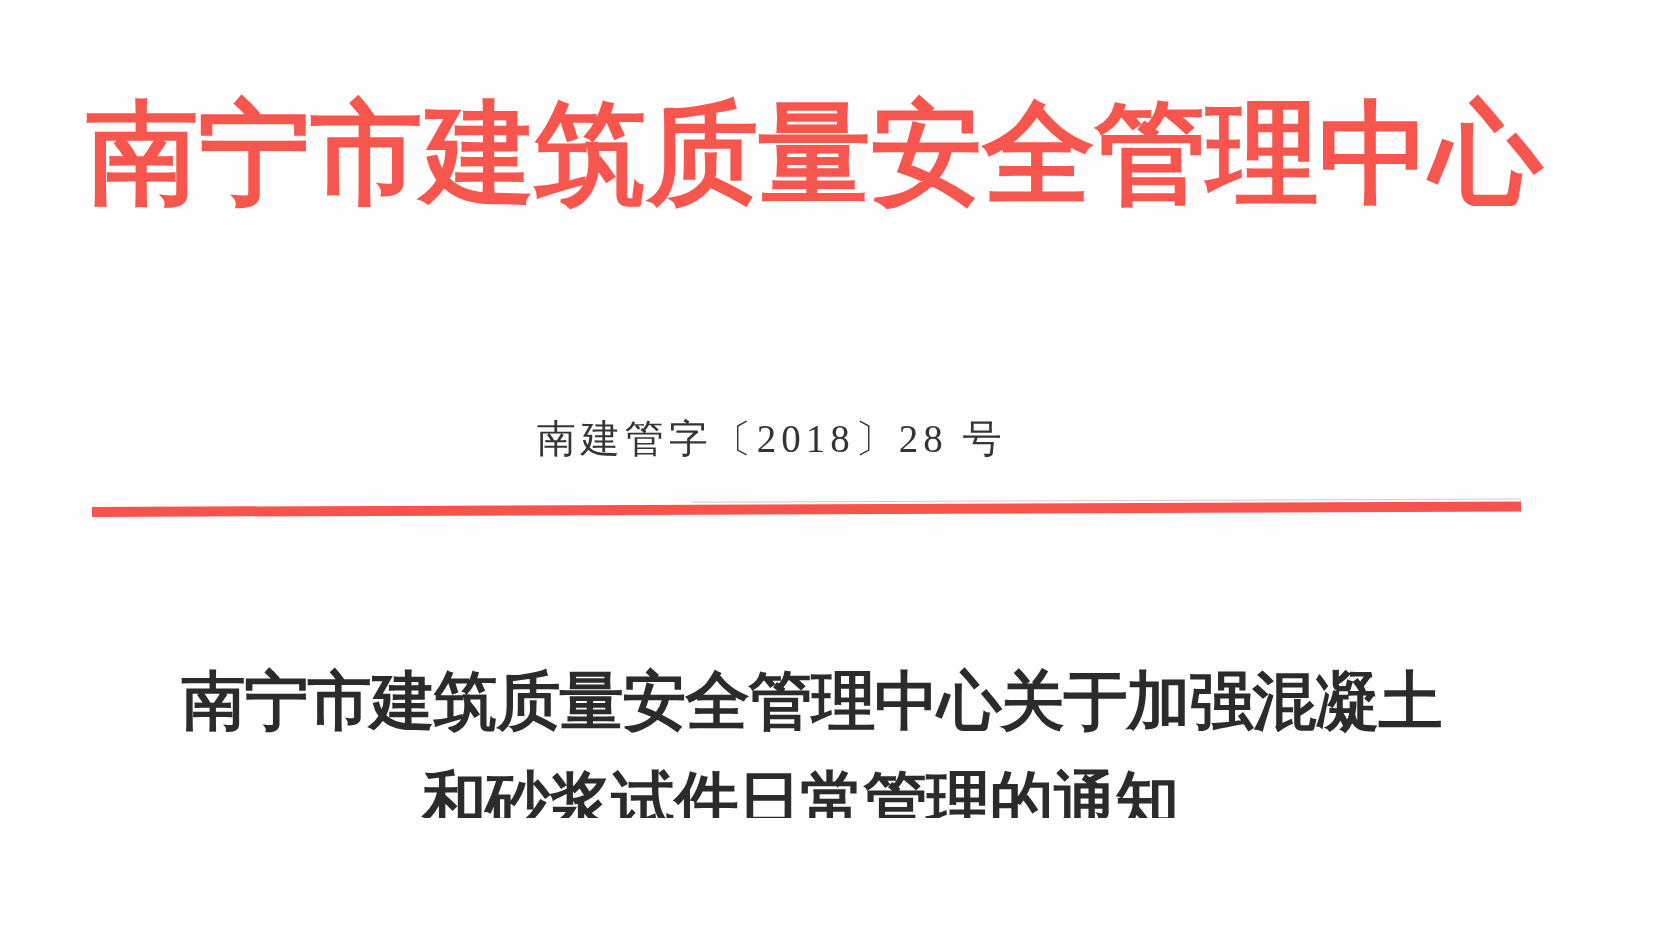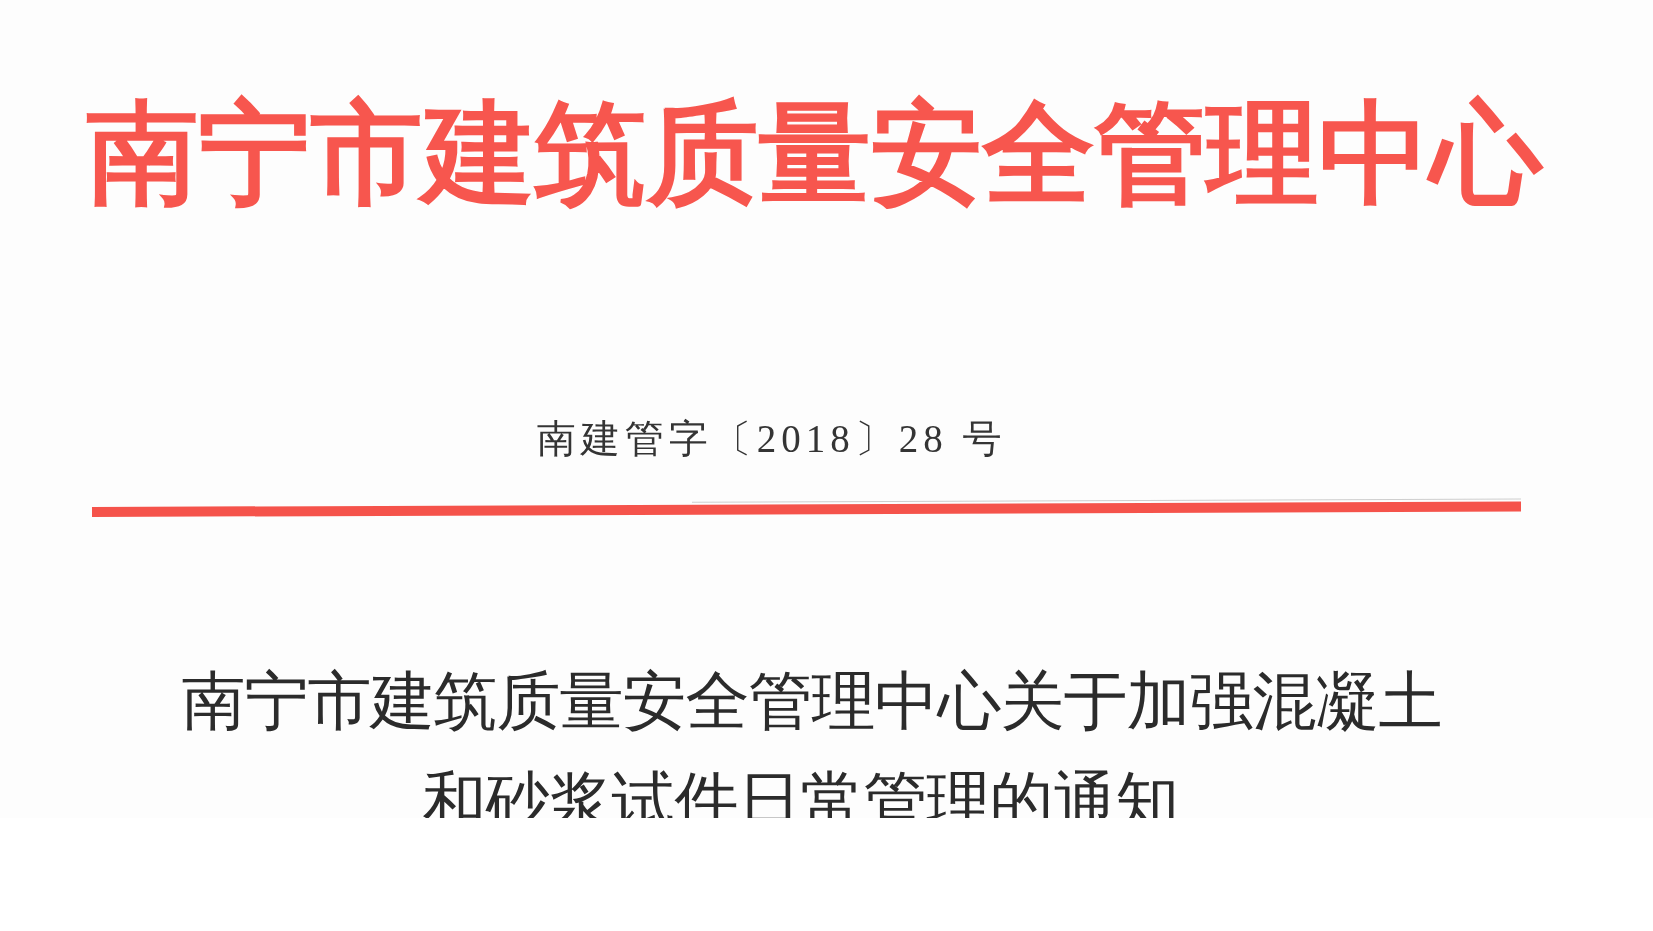--- a/index.html
+++ b/index.html
@@ -74,21 +74,21 @@
     background:rgba(120,120,120,0.35);
   }
   
   .doc-title{
     position:absolute;
     top:652px;
     left:0;
     width:100%;
     text-align:center;
     color:var(--title-black);
-    font-weight:400;
+    font-weight:700;
     font-size:64px;
     line-height:100px;
     font-family:"Liberation Serif","DejaVu Serif",serif;
   }
   .doc-title .line{
     white-space:nowrap;
     letter-spacing:-1px;
   }
   .doc-title .line-1{transform:translateX(-15px);}
   .doc-title .line-2{transform:translateX(-26px);}

